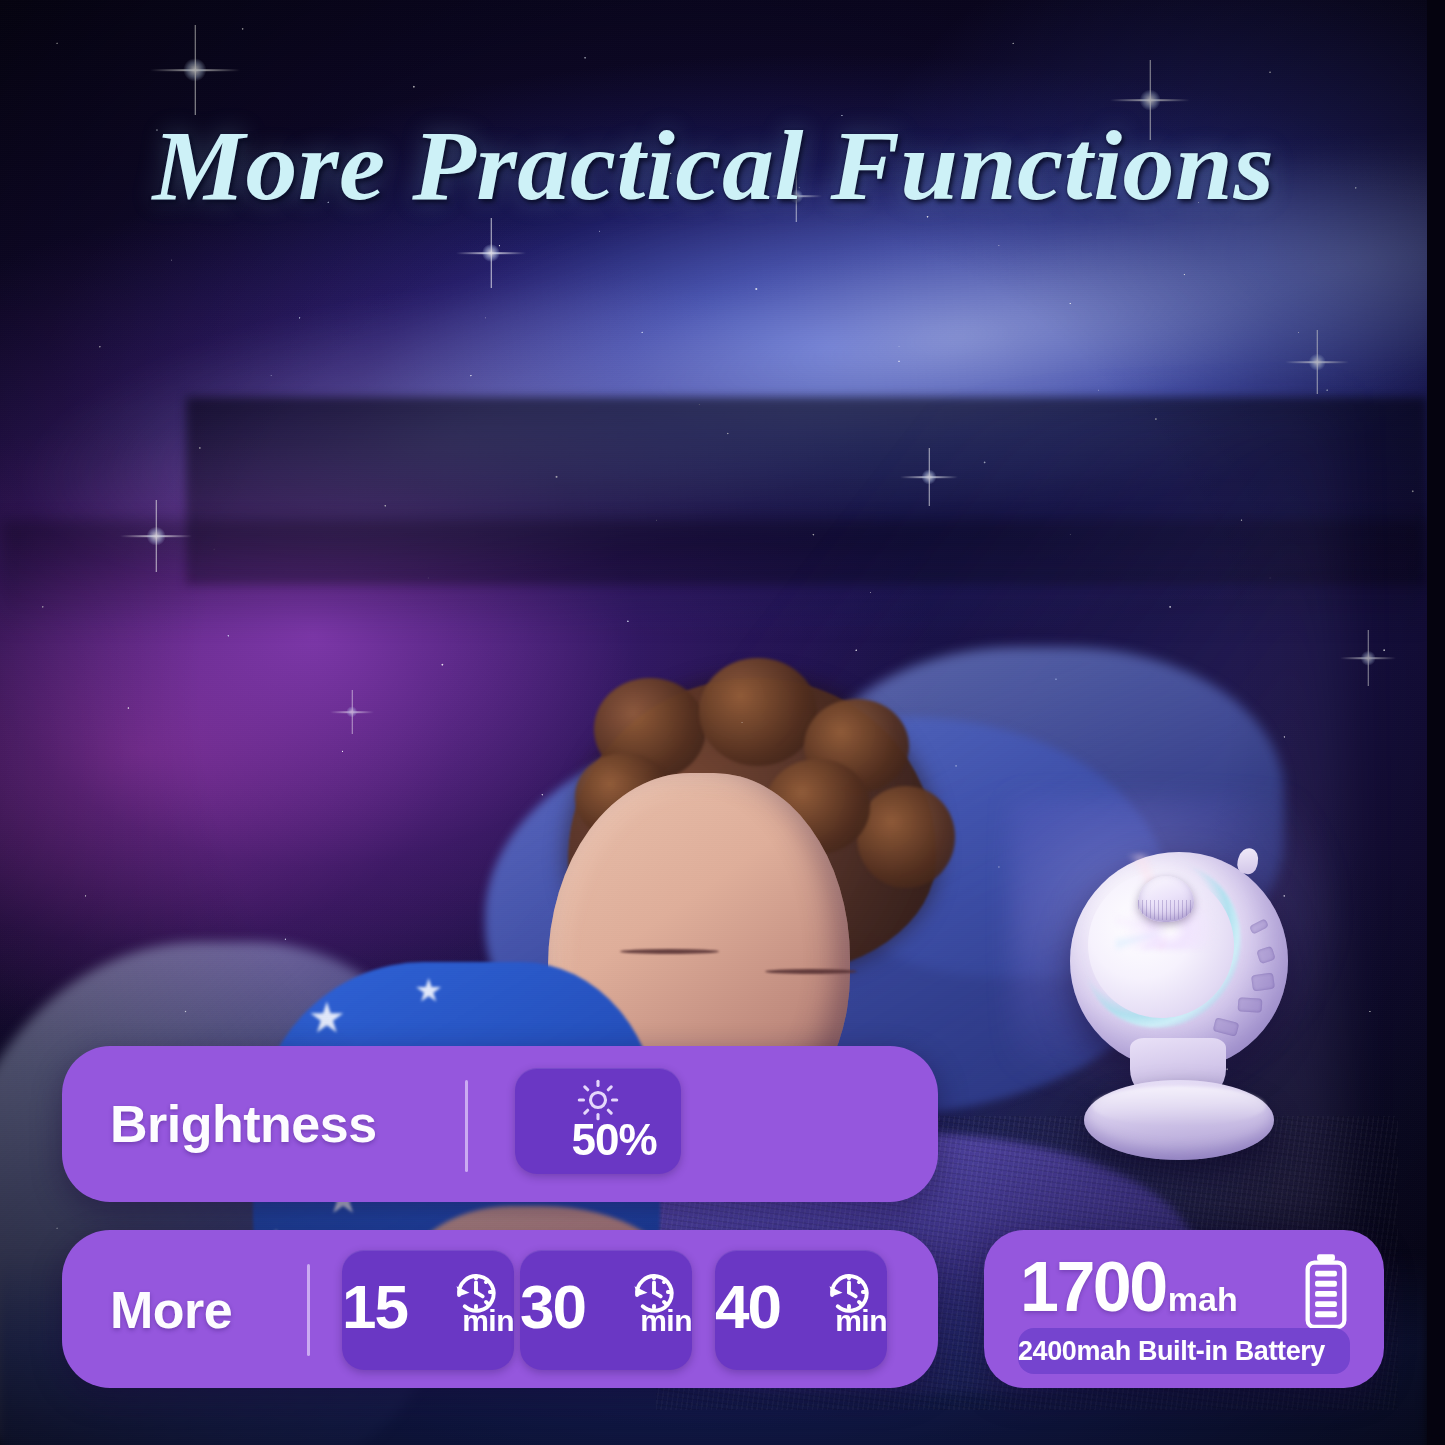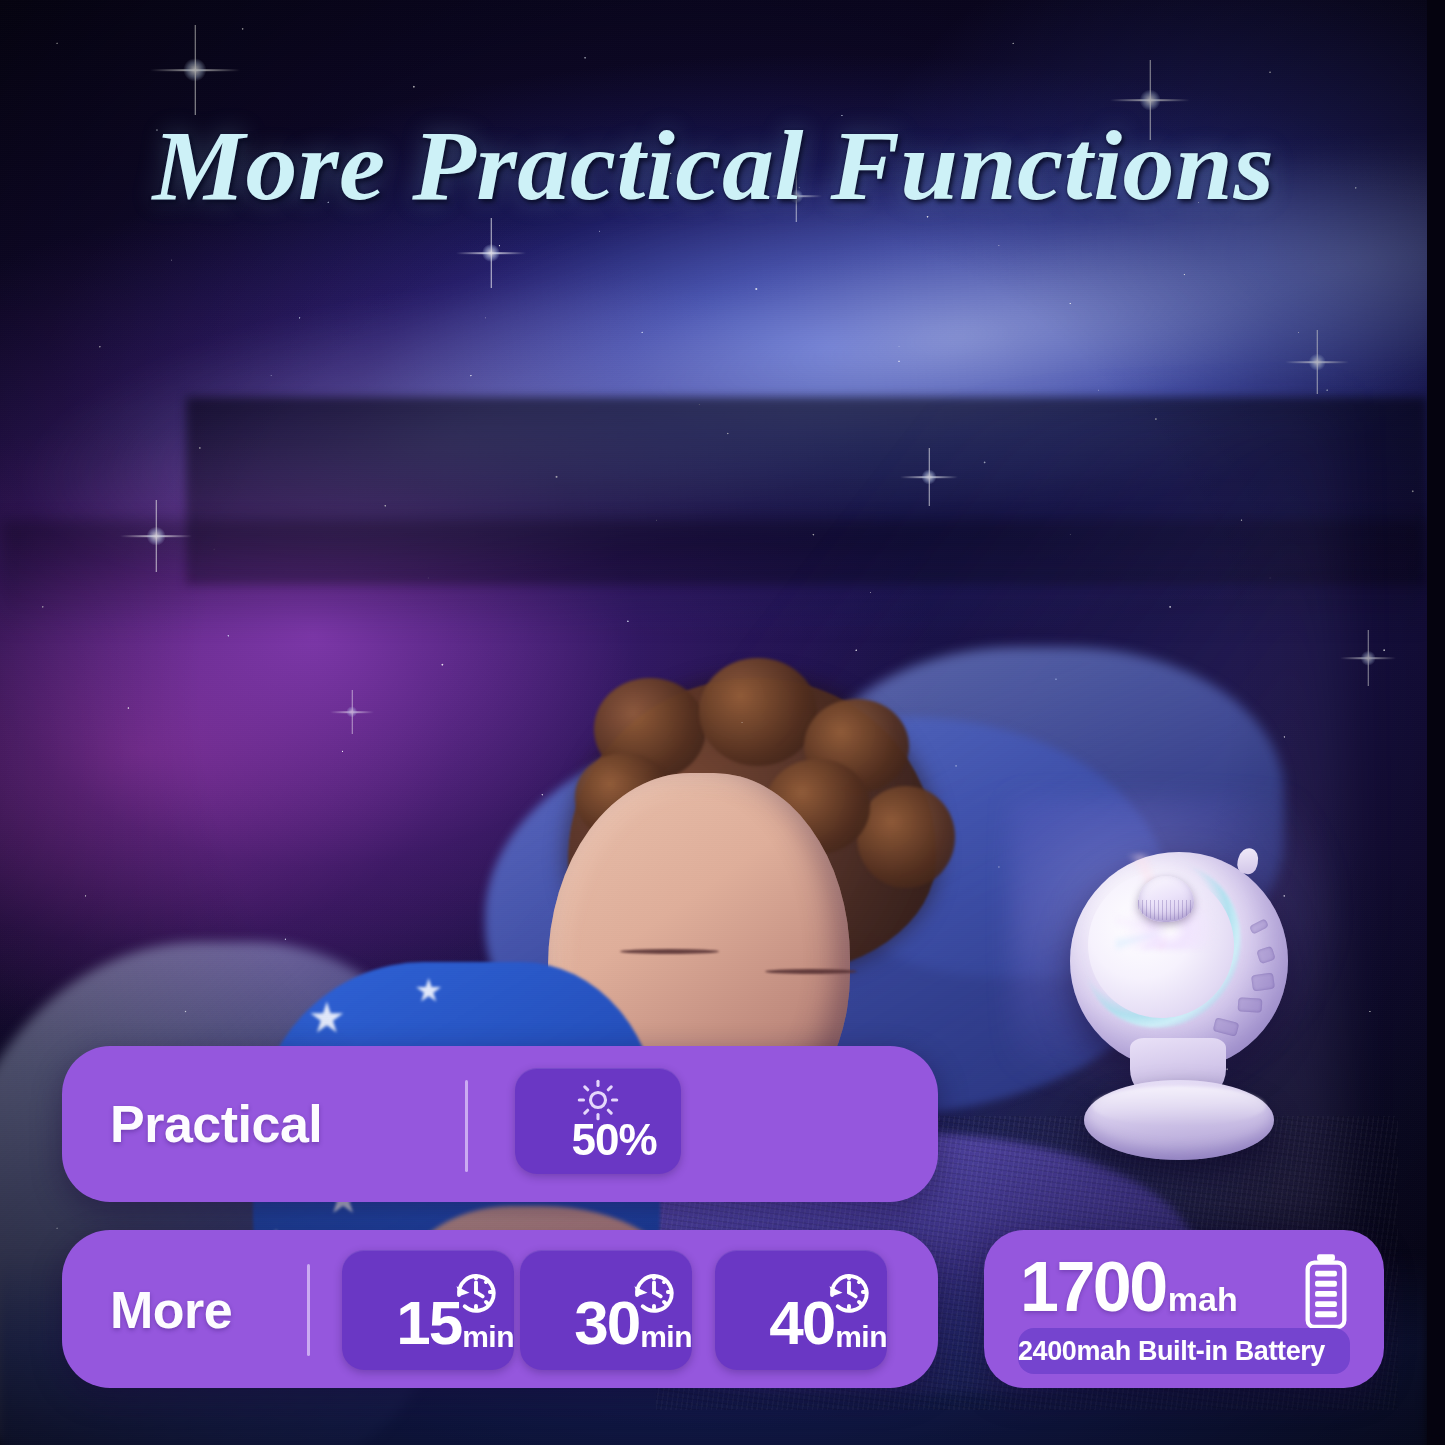--- a/index.html
+++ b/index.html
@@ -436,22 +436,22 @@
   }
   .sun-icon { position: absolute; left: 50%; top: 10px; transform: translateX(-50%); }
 
   .chip-timer { width: 172px; height: 120px; top: 20px; }
   .chip-t1 { left: 280px; }
   .chip-t2 { left: 458px; }
   .chip-t3 { left: 653px; }
 
   .chip-timer .inner {
     position: absolute; inset: 0;
-    display: flex; align-items: flex-end; justify-content: flex-end;
-    padding-bottom: 16px;
+    display: flex; align-items: flex-end; justify-content: space-between;
+    padding-bottom: 32px;
   }
   .chip-timer .num {
     color: #ffffff; font-weight: 700; font-size: 62px; line-height: 1;
     letter-spacing: -2px;
   }
   .chip-timer .unit {
     color: #ffffff; font-weight: 700; font-size: 30px; line-height: 1;
     letter-spacing: -0.5px; padding-bottom: 2px; margin-left: 1px;
   }
   .clock-icon { position: absolute; right: 12px; top: 16px; }
@@ -574,21 +574,21 @@
     <div class="dev-btn" style="left:190px;top:132px;width:22px;height:16px;transform:rotate(-8deg);"></div>
     <div class="dev-btn" style="left:176px;top:156px;width:24px;height:14px;transform:rotate(4deg);"></div>
     <div class="dev-btn" style="left:152px;top:178px;width:24px;height:14px;transform:rotate(14deg);"></div>
     <div class="dev-neck"></div>
     <div class="dev-port"></div>
     <div class="dev-base"></div>
     <div class="dev-base-rim"></div>
   </div>
 
   <div class="panel panel-brightness">
-    <div class="panel-label label-brightness">Practical</div>
+    <div class="panel-label label-brightness">Brightness</div>
     <div class="divider divider-brightness"></div>
 
     <div class="chip chip-bright chip-b1">
       <span class="sun-icon">
         <svg width="44" height="44" viewBox="0 0 24 24" fill="none" stroke="#e5d7fb" stroke-width="1.7" stroke-linecap="round">
           <circle cx="12" cy="12" r="4.1"></circle>
           <line x1="12" y1="1.8" x2="12" y2="4.1"></line>
           <line x1="12" y1="19.9" x2="12" y2="22.2"></line>
           <line x1="1.8" y1="12" x2="4.1" y2="12"></line>
           <line x1="19.9" y1="12" x2="22.2" y2="12"></line>

